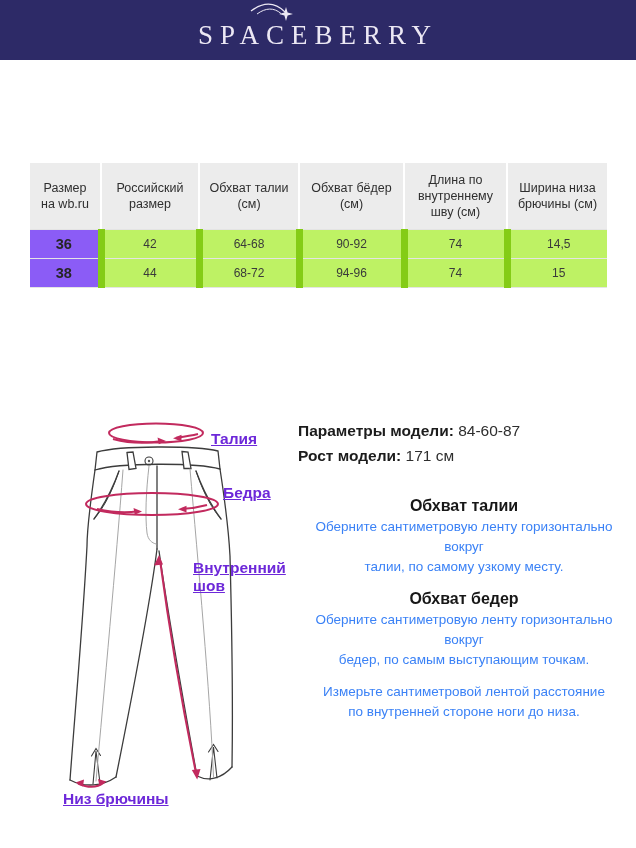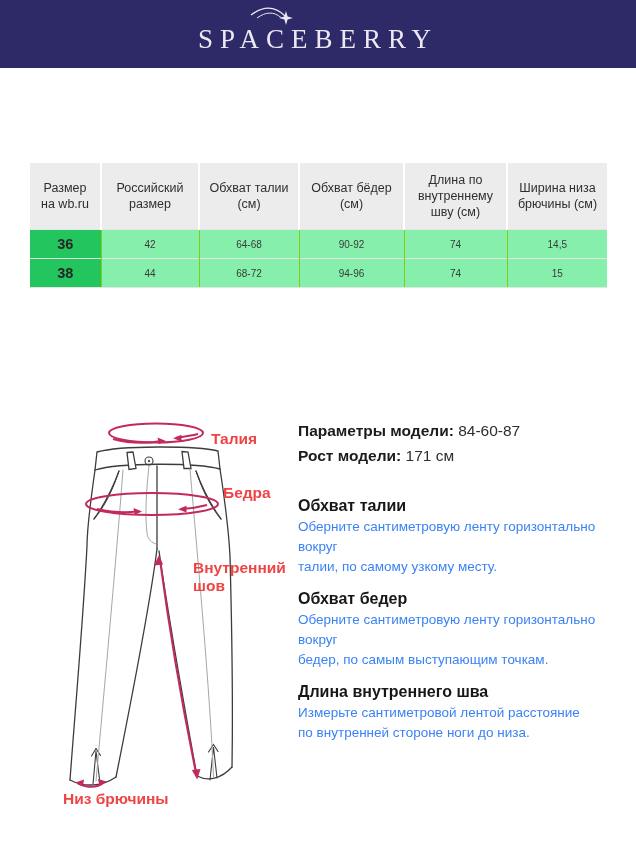--- a/index.html
+++ b/index.html
@@ -2,62 +2,62 @@
 <html><head>
 <meta charset="utf-8">
 <style>
   html,body{margin:0;padding:0;}
   body{
     width:636px;height:848px;position:relative;overflow:hidden;
     background:#ffffff;font-family:"Liberation Sans",sans-serif;color:#2b2b2b;
   }
   
   .brand-band{
-    position:absolute;left:0;top:0;width:636px;height:68px;
+    position:absolute;left:0;top:0;width:636px;height:60px;
     background:#2d2a67;display:flex;align-items:center;justify-content:center;
   }
   .brand-logo{
     position:relative;
     font-family:"Liberation Serif",serif;font-size:27px;font-weight:400;
     letter-spacing:7px;color:#ece8f4;padding-top:10px;
   }
   .brand-star{position:absolute;left:50px;top:-12px;width:50px;height:28px;}
   
   .size-table{
     position:absolute;left:30px;top:163px;width:577px;
     border-collapse:collapse;table-layout:fixed;
   }
   .size-table th{
     background:#ececec;font-size:12.5px;font-weight:400;color:#2f2f2f;
     text-align:center;vertical-align:middle;line-height:16px;
     padding:9px 5px;border-left:2px solid #ffffff;
   }
   .size-table th:first-child{border-left:none;}
   .size-table td{
-    background:#86efac;font-size:10px;color:#3a3a3a;text-align:center;
-    padding:6px 4px;border-top:1px solid #e4e4e4;border-left:1px solid #84cc16;
-  }
-  .size-table td:first-child{background:#22c55e;font-weight:bold;font-size:14.5px;color:#262626;border-left:none;}
+    background:#bef264;font-size:12px;color:#3a3a3a;text-align:center;
+    padding:6px 4px;border-top:1px solid #e4e4e4;border-left:7px solid #84cc16;
+  }
+  .size-table td:first-child{background:#8b5cf6;font-weight:bold;font-size:14.5px;color:#262626;border-left:none;}
   .size-table tr:last-child td{border-bottom:1px solid #e4e4e4;}
   
   .pants-svg{position:absolute;left:30px;top:410px;width:240px;height:412px;}
   .diagram-label{
-    position:absolute;font-size:15.5px;font-weight:bold;color:#ef4444;
-    white-space:pre-line;line-height:18px;
+    position:absolute;font-size:15.5px;font-weight:bold;color:#6d28d9;
+    white-space:pre-line;line-height:18px;text-decoration:underline;
   }
   .lbl-waist{left:211px;top:430px;}
   .lbl-hips{left:223px;top:484px;}
   .lbl-inseam{left:193px;top:559px;}
   .lbl-hem{left:63px;top:790px;}
   
   .info-col{position:absolute;left:298px;top:418px;width:332px;}
   .model-line{font-size:15.5px;line-height:25px;color:#1c1c1c;}
   .model-line .lbl{font-weight:bold;}
   .model-line .val{font-weight:400;color:#2e2e2e;}
-  .guide-section{margin-top:12px;}
+  .guide-section{margin-top:12px;text-align:center;}
   .guide-section.first{margin-top:28px;}
   .guide-title{font-size:16px;font-weight:bold;color:#171717;line-height:20px;margin:0;}
   .guide-text{
     font-size:13.5px;line-height:20px;color:#3b82f6;margin-top:1px;
     white-space:pre-line;
   }
 </style>
 </head>
 <body>
 
@@ -192,17 +192,16 @@
     <div class="guide-title">Обхват талии</div>
     <div class="guide-text">Оберните сантиметровую ленту горизонтально вокруг
 талии, по самому узкому месту.</div>
   </div>
   <div class="guide-section">
     <div class="guide-title">Обхват бедер</div>
     <div class="guide-text">Оберните сантиметровую ленту горизонтально вокруг
 бедер, по самым выступающим точкам.</div>
   </div>
   <div class="guide-section">
-    <div class="guide-title">Длина внутреннего шва</div>
     <div class="guide-text">Измерьте сантиметровой лентой расстояние
 по внутренней стороне ноги до низа.</div>
   </div>
 </div>
 
 </body></html>

